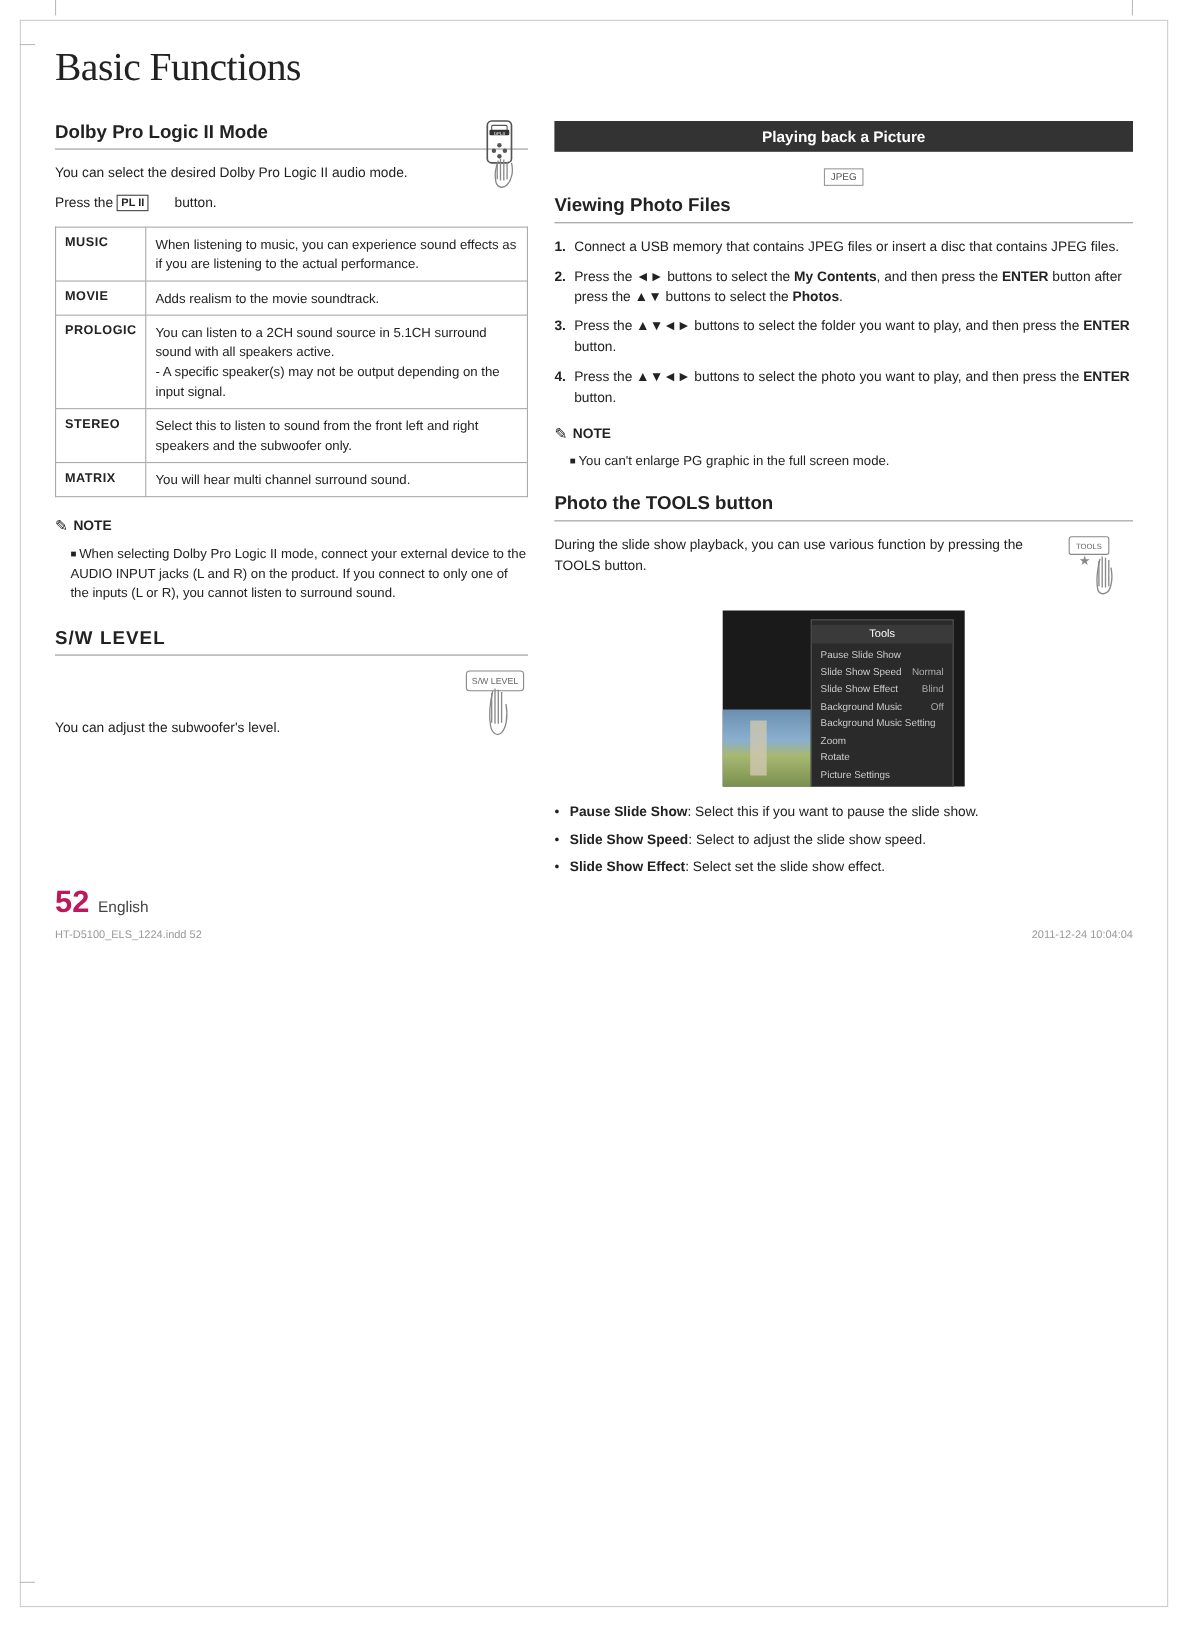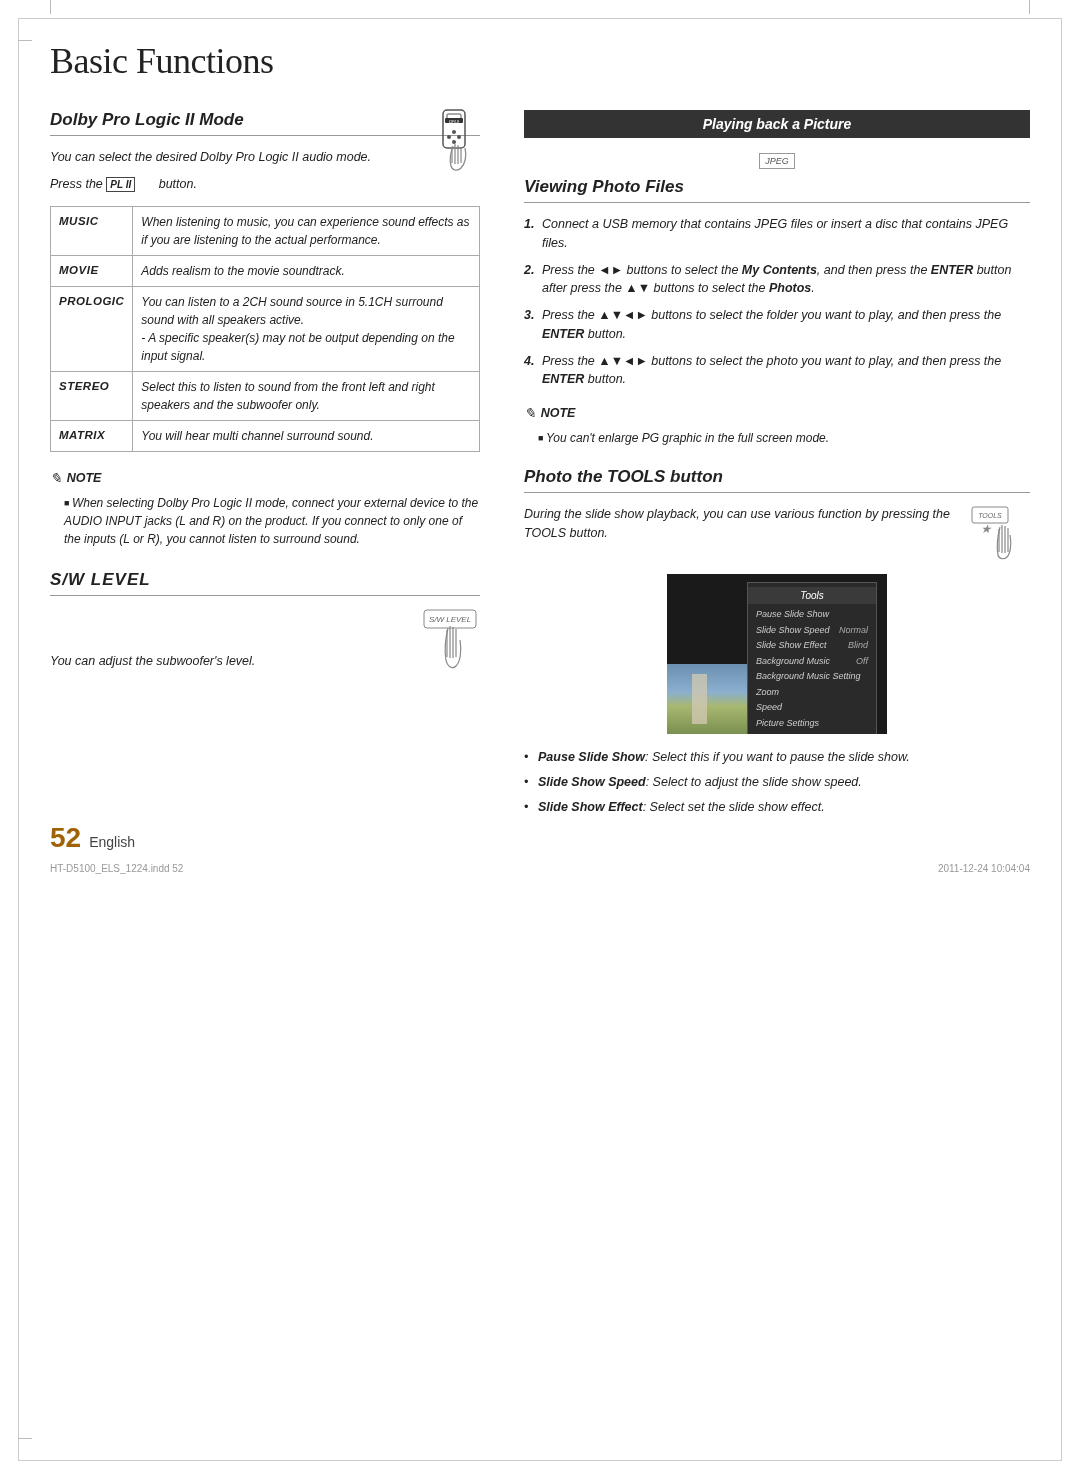--- a/index.html
+++ b/index.html
@@ -30,22 +30,21 @@
       font-size: 36px;
       font-weight: normal;
       color: #222;
       margin-bottom: 28px;
       letter-spacing: -0.5px;
     }
 
     
     .two-col {
       display: flex;
-      gap: 44px;
-      font-style: italic;
+      gap: 24px;
     }
 
     .col-left {
       flex: 0 0 430px;
     }
 
     .col-right {
       flex: 1;
     }
 
@@ -314,21 +313,21 @@
 
     .page-number-box {
       display: flex;
       align-items: baseline;
       gap: 8px;
     }
 
     .page-number {
       font-size: 28px;
       font-weight: bold;
-      color: #a16207;
+      color: #be185d;
     }
 
     .page-lang {
       font-size: 14px;
       color: #444;
     }
 
     .footer-file {
       position: absolute;
       bottom: 0;
@@ -582,21 +581,21 @@
                   <span>Background Music</span>
                   <span class="tools-menu-value">Off</span>
                 </div>
                 <div class="tools-menu-item">
                   <span>Background Music Setting</span>
                 </div>
                 <div class="tools-menu-item">
                   <span>Zoom</span>
                 </div>
                 <div class="tools-menu-item">
-                  <span>Speed</span>
+                  <span>Rotate</span>
                 </div>
                 <div class="tools-menu-item">
                   <span>Picture Settings</span>
                 </div>
                 <div class="tools-menu-item">
                   <span>Information</span>
                 </div>
               </div>
 
           </div>

